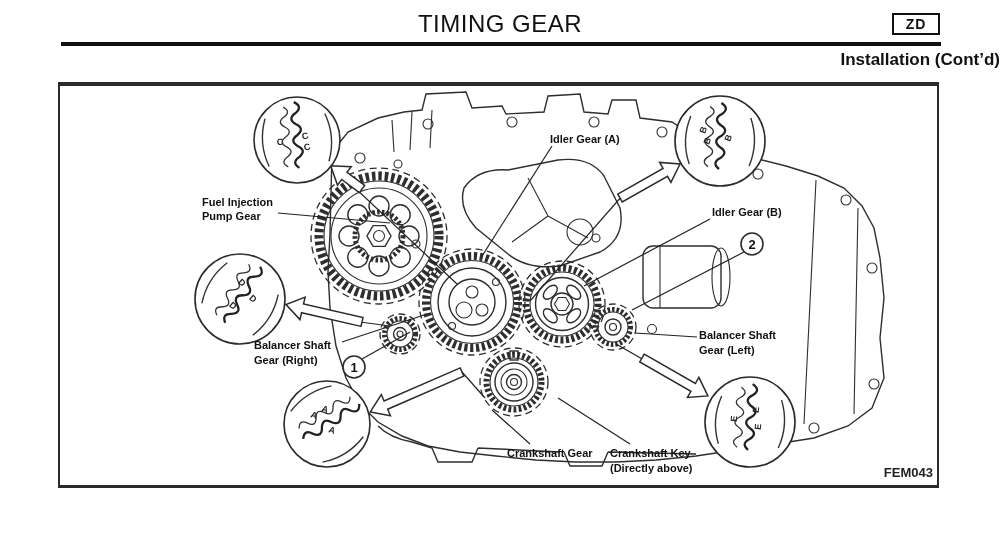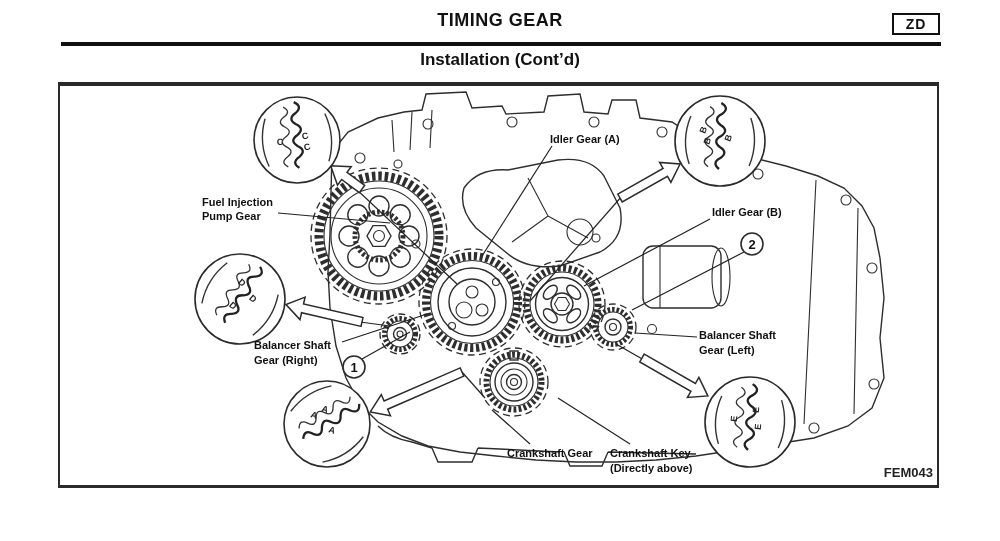--- a/index.html
+++ b/index.html
@@ -1,21 +1,21 @@
 <!DOCTYPE html>
 <html><head>
 <meta charset="utf-8">
 <style>
   html,body{margin:0;padding:0;background:#fff;}
   #page{position:relative;width:1000px;height:541px;background:#fff;overflow:hidden;
         font-family:"Liberation Sans",sans-serif;color:#111;}
   .title{position:absolute;top:10px;left:0;width:100%;text-align:center;
-         font-size:18px;font-weight:bold;letter-spacing:.5px;}
+         font-size:24px;font-weight:normal;letter-spacing:.5px;}
   .rule{position:absolute;top:42px;left:61px;width:880px;height:4px;background:#101010;}
-  .subtitle{position:absolute;top:50px;left:0;width:100%;text-align:center;
+  .subtitle{position:absolute;top:50px;left:0;width:100%;text-align:right;
             font-size:17px;font-weight:bold;}
   .zd{position:absolute;top:13px;left:892px;width:48px;height:22px;border:2px solid #101010;
       box-sizing:border-box;text-align:center;line-height:19px;font-size:14px;font-weight:bold;
       letter-spacing:1px;}
   .frame{position:absolute;top:82px;left:58px;width:881px;height:406px;box-sizing:border-box;
          border:2px solid #2a2a2a;border-top-width:4px;border-bottom-width:3px;background:#fff;}
   .figcode{position:absolute;right:4px;bottom:5px;font-size:13px;color:#222;font-weight:bold;}
   svg{position:absolute;left:0;top:0;}
   .ln{fill:none;stroke:#2e2e2e;stroke-width:1.4;}
   .lnt{fill:none;stroke:#2e2e2e;stroke-width:1.1;}

